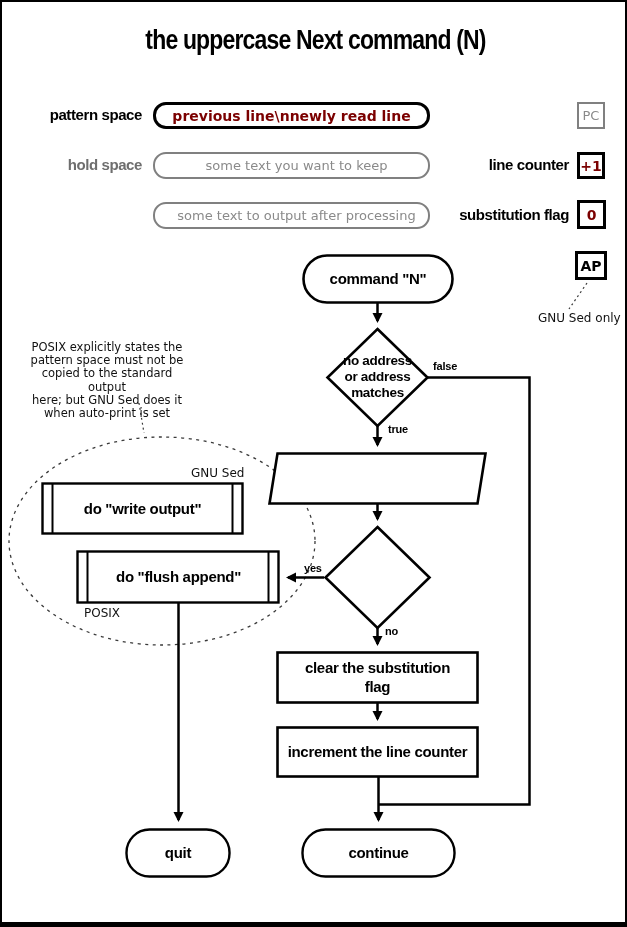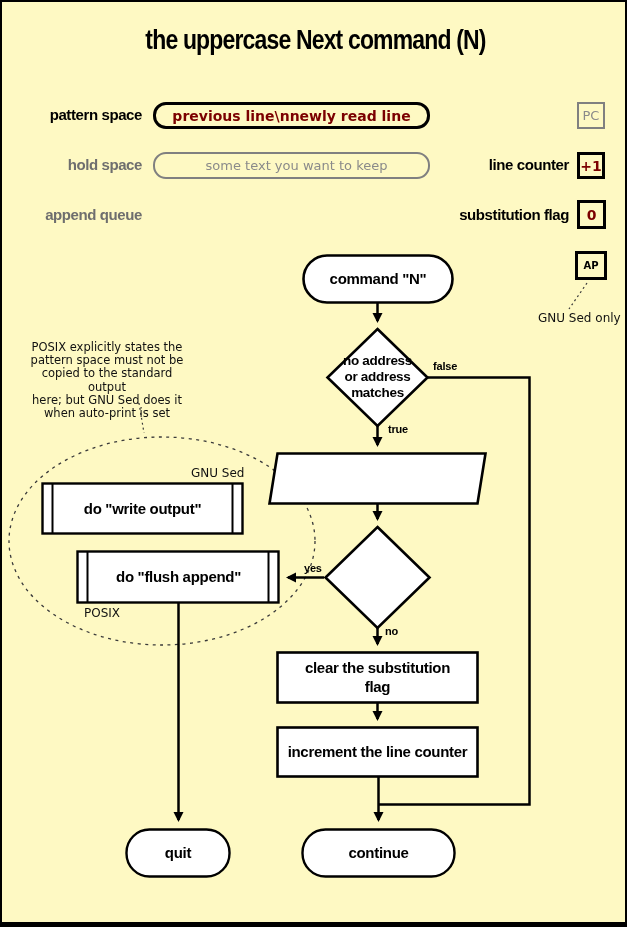--- a/index.html
+++ b/index.html
@@ -1,20 +1,20 @@
 <!DOCTYPE html>
 <html><head>
 <meta charset="utf-8">
 <style>
   html,body{margin:0;padding:0;background:#e8e8e8;}
   #page{
     position:relative;
     width:627px;height:927px;
     box-sizing:border-box;
-    background:#fef9c3;
+    background:#ffffff;
     border:2px solid #000;
     border-bottom-width:5px;
     font-family:"Liberation Sans",sans-serif;
     overflow:hidden;
   }
   .abs{position:absolute;}
   .title{
     left:0;top:22px;width:627px;text-align:center;
     font-weight:bold;font-size:28px;color:#000;
   }
@@ -95,31 +95,31 @@
   </svg>
 
   <div class="abs title"><span>the uppercase Next command (N)</span></div>
 
   <div class="abs lbl" style="left:0;top:104px;width:140px;">pattern space</div>
   <div class="abs valbox val-strong" style="left:151px;top:100px;width:277px;height:27px;line-height:22px;border:3px solid #000;">previous line\nnewly read line</div>
 
   <div class="abs lbl gray" style="left:0;top:154px;width:140px;">hold space</div>
   <div class="abs valbox val-gray" style="left:151px;top:150px;width:277px;height:27px;line-height:23px;border:2px solid #808080;padding-left:10px;">some text you want to keep</div>
 
-  <div class="abs lbl gray" style="left:0;top:204px;width:140px;">append queue</div>
+  <div class="abs valbox val-gray" style="left:151px;top:200px;width:277px;height:27px;line-height:23px;border:2px solid #808080;padding-left:10px;">some text to output after processing</div>
 
   <div class="abs regbox" style="left:575px;top:100px;width:28px;height:27px;border:2px solid #808080;font-size:13px;color:#8a8a8a;">PC</div>
 
   <div class="abs lbl" style="left:380px;top:154px;width:187px;">line counter</div>
   <div class="abs regbox" style="left:575px;top:150px;width:28px;height:27px;border:3px solid #000;font-size:14px;font-weight:bold;color:#7b0000;">+1</div>
 
   <div class="abs lbl" style="left:380px;top:204px;width:187px;">substitution flag</div>
   <div class="abs regbox" style="left:575px;top:198px;width:29px;height:29px;border:3px solid #000;font-size:14px;font-weight:bold;color:#7b0000;">0</div>
 
-  <div class="abs regbox" style="left:573px;top:249px;width:32px;height:29px;border:3px solid #000;font-size:10px;font-weight:bold;color:#000;">AP</div>
+  <div class="abs regbox" style="left:573px;top:249px;width:32px;height:29px;border:3px solid #000;font-size:14px;font-weight:bold;color:#000;">AP</div>
   <div class="abs small" style="left:536px;top:309px;">GNU Sed only</div>
 
   <div class="abs note" style="left:20px;top:339px;width:170px;">POSIX explicitly states the
 pattern space must not be
 copied to the standard output
 here; but GNU Sed does it
 when auto-print is set</div>
 
   <div class="abs node" style="left:301px;top:253px;width:150px;height:47px;line-height:47px;font-size:15px;">command "N"</div>
 

